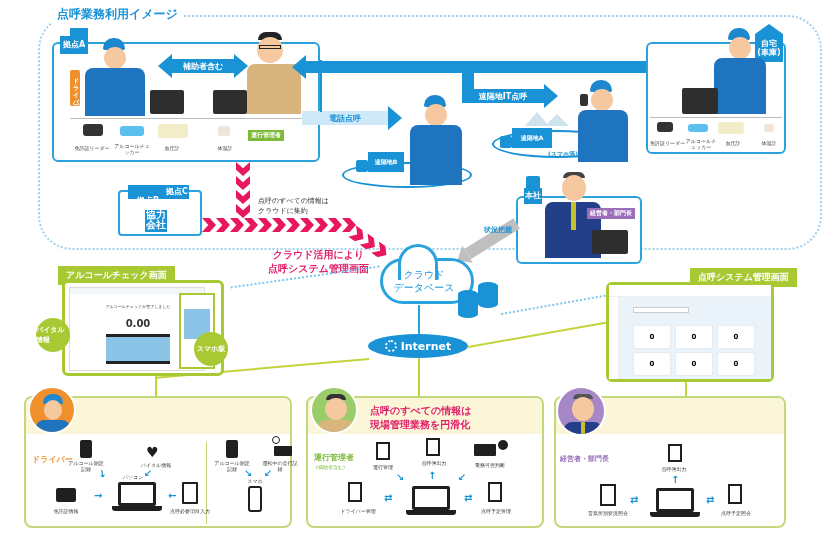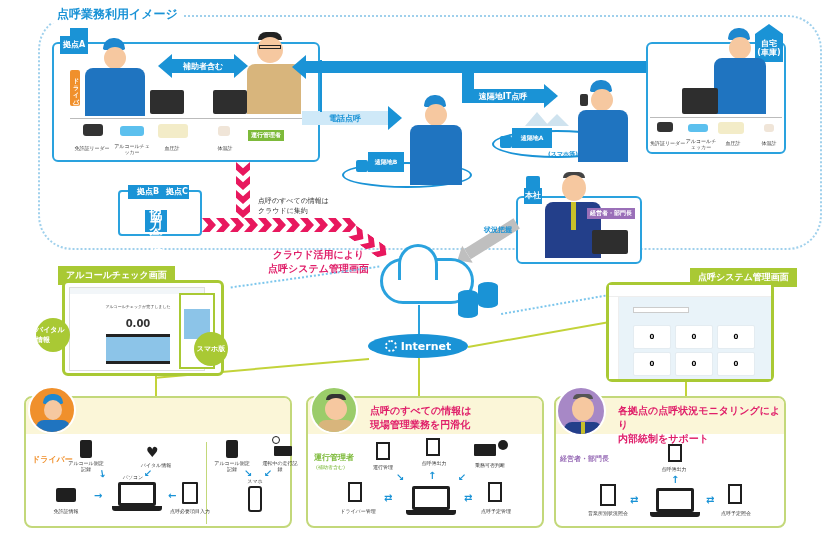--- a/index.html
+++ b/index.html
@@ -146,23 +146,23 @@
 <div class="abs device" style="left:657px;top:122px;width:16px;height:10px;background:#333;"></div>
 <div class="abs device" style="left:688px;top:124px;width:20px;height:8px;background:#5cc0ee;"></div>
 <div class="abs device" style="left:718px;top:122px;width:26px;height:12px;background:#f3ecc8;"></div>
 <div class="abs device" style="left:764px;top:124px;width:10px;height:8px;background:#f0e5d8;"></div>
 <div class="abs device-label" style="left:650px;top:140px;width:34px;">免許証リーダー</div>
 <div class="abs device-label" style="left:684px;top:138px;width:34px;white-space:normal;line-height:6px;">アルコールチェッカー</div>
 <div class="abs device-label" style="left:718px;top:140px;width:30px;">血圧計</div>
 <div class="abs device-label" style="left:754px;top:140px;width:30px;">体温計</div>
 
 <div class="abs site-box" style="left:118px;top:190px;width:84px;height:46px;border-radius:4px;"></div>
-<div class="abs site-tag" style="left:128px;top:185px;width:40px;height:14px;padding-top:1px;">拠点B</div>
+<div class="abs site-tag" style="left:128px;top:185px;width:40px;height:14px;padding-top:10px;">拠点B</div>
 <div class="abs site-tag" style="left:165px;top:185px;width:24px;height:14px;padding-top:1px;">拠点C</div>
-<div class="abs site-tag" style="left:145px;top:210px;width:22px;height:22px;padding-top:0;line-height:10px;white-space:normal;font-size:13px;">協力会社</div>
+<div class="abs site-tag" style="left:145px;top:210px;width:22px;height:22px;padding-top:0;line-height:10px;white-space:normal;font-size:10px;">協力会社</div>
 
 <div class="abs" style="left:236px;top:162px;width:14px;height:64px;display:flex;flex-direction:column;">
   <div class="chevd"></div>
   <div class="chevd"></div>
   <div class="chevd"></div>
   <div class="chevd"></div>
 </div>
 <div class="abs" style="left:202px;top:218px;height:14px;display:flex;">
   <div class="chev"></div>
   <div class="chev"></div>
@@ -204,20 +204,24 @@
 
 <div class="abs" style="left:452px;top:232px;width:70px;height:20px;transform:rotate(148deg);transform-origin:center;display:flex;align-items:center;">
   <div style="flex:1;height:12px;background:#bfbfbf;"></div>
   <div style="width:0;height:0;border-top:10px solid transparent;border-bottom:10px solid transparent;border-left:12px solid #bfbfbf;"></div>
 </div>
 <div class="abs" style="left:484px;top:225px;font-size:7px;font-weight:bold;color:#1a93d6;">状況把握</div>
 
 <div class="abs" style="left:372px;top:240px;width:110px;height:66px;">
   <div class="abs" style="left:8px;top:18px;width:94px;height:46px;border:3px solid #2aa2de;border-radius:24px;background:#fff;"></div>
   <div class="abs" style="left:26px;top:4px;width:40px;height:36px;border:3px solid #2aa2de;border-bottom:none;border-radius:20px 20px 0 0;background:#fff;"></div>
+  <div class="abs" style="left:12px;top:28px;width:80px;text-align:center;font-size:10px;color:#1a93d6;line-height:13px;">
+    <div>クラウド</div>
+    <div>データベース</div>
+  </div>
 </div>
 <div class="abs" style="left:458px;top:282px;width:40px;height:40px;">
   <div class="abs" style="left:0;top:8px;width:20px;height:28px;background:#1a93d6;border-radius:10px/4px;"></div>
   <div class="abs" style="left:20px;top:0;width:20px;height:26px;background:#1a93d6;border-radius:10px/4px;"></div>
 </div>
 <div class="abs" style="left:418px;top:305px;width:2px;height:36px;background:#2aa2de;"></div>
 
 <div class="abs" style="left:368px;top:334px;width:100px;height:24px;background:#1a93d6;border-radius:50%;display:flex;align-items:center;justify-content:center;gap:4px;">
   <span style="width:12px;height:12px;border:2px dotted #fff;border-radius:50%;display:inline-block;"></span>
   <span style="color:#fff;font-size:11px;font-weight:bold;">Internet</span>
@@ -341,24 +345,20 @@
   <div class="abs small-lbl" style="left:168px;top:110px;width:40px;">点呼予定管理</div>
 </div>
 <div class="abs avatar" style="left:310px;top:386px;width:48px;height:48px;background:#9bcc6a;">
   <div class="abs" style="left:14px;top:6px;width:20px;height:6px;background:#333;border-radius:8px 8px 0 0;"></div>
   <div class="abs face" style="left:13px;top:10px;width:22px;height:22px;"></div>
   <div class="abs" style="left:6px;top:32px;width:36px;height:16px;background:#d8b57c;border-radius:8px 8px 0 0;"></div>
 </div>
 
 <div class="abs bottom-panel" style="left:554px;top:396px;width:232px;height:132px;">
   <div class="abs bottom-head" style="left:0;top:0;width:100%;height:36px;border-radius:6px 6px 0 0;"></div>
-  <div class="abs bottom-title" style="left:62px;top:6px;">
-    <div>各拠点の点呼状況モニタリングにより</div>
-    <div>内部統制をサポート</div>
-  </div>
   <div class="abs role-label" style="left:4px;top:56px;color:#9a6fb8;font-size:7px;">経営者・部門長</div>
   <div class="abs" style="left:112px;top:46px;width:14px;height:18px;border:2px solid #1f1f1f;"></div>
   <div class="abs small-lbl" style="left:100px;top:68px;width:36px;">点呼簿出力</div>
   <div class="abs arr-blue" style="left:115px;top:76px;">↑</div>
   <div class="abs laptop-screen" style="left:100px;top:90px;width:38px;height:24px;"></div>
   <div class="abs laptop-base" style="left:94px;top:114px;width:50px;height:5px;"></div>
   <div class="abs" style="left:44px;top:86px;width:16px;height:22px;border:2px solid #1f1f1f;"></div>
   <div class="abs small-lbl" style="left:28px;top:112px;width:48px;">営業所別状況照会</div>
   <div class="abs arr-blue" style="left:74px;top:96px;">⇄</div>
   <div class="abs arr-blue" style="left:150px;top:96px;">⇄</div>

